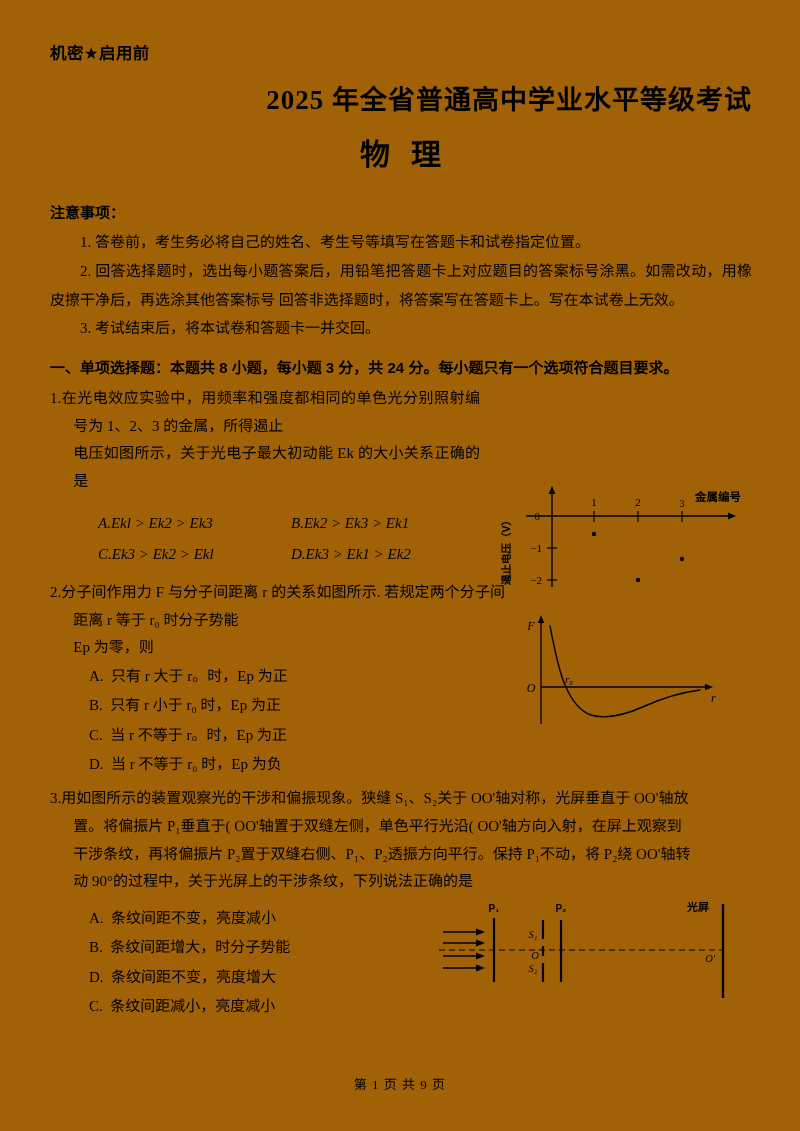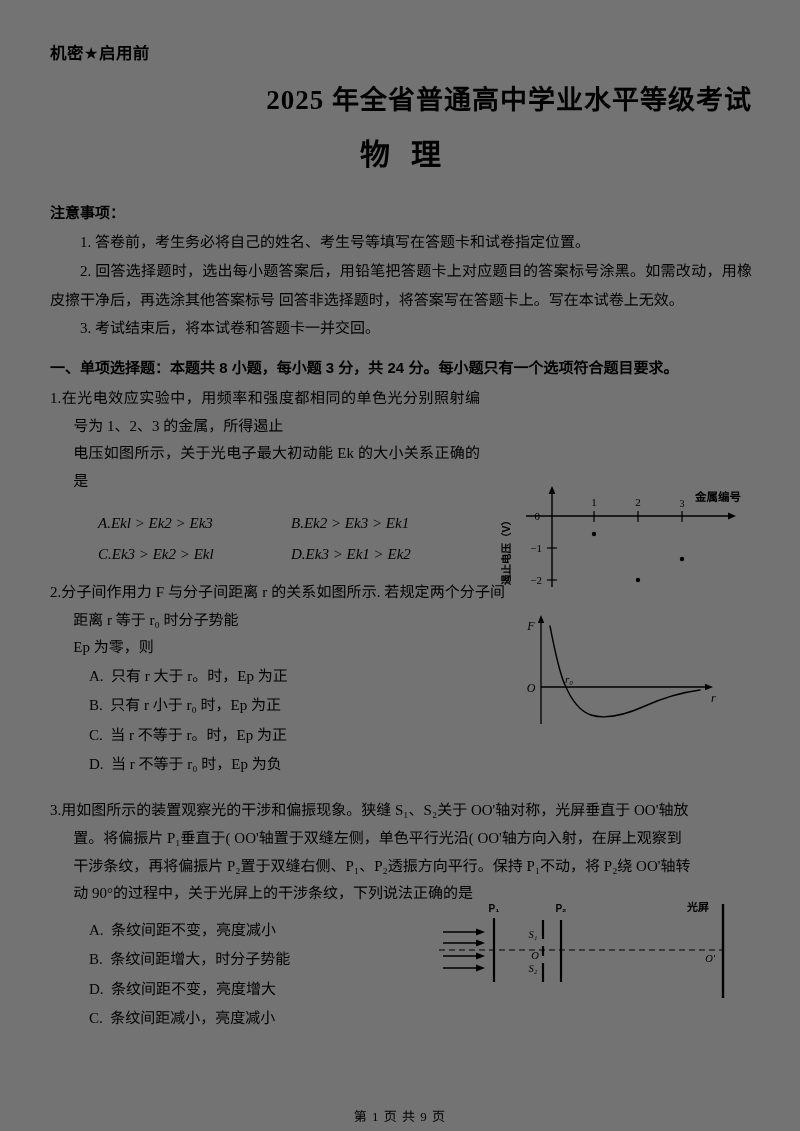--- a/index.html
+++ b/index.html
@@ -10,21 +10,21 @@
   }
   body {
     font-family: "Liberation Serif", "DejaVu Serif", serif;
     color: #000000;
   }
   .page {
     position: relative;
     width: 800px;
     height: 1131px;
     margin: 0 auto;
-    background: #737373;
+    background: #a16207;
     overflow: hidden;
     box-sizing: border-box;
     padding: 44px 48px 0 50px;
   }
 
   
   .confidential {
     font-family: "Liberation Sans", "DejaVu Sans", sans-serif;
     font-weight: bold;
     font-size: 16.5px;
@@ -104,21 +104,21 @@
   .figure { position: absolute; }
   #fig-photoelectric { left: 490px; top: 484px; }
   #fig-force-curve  { left: 495px; top: 612px; }
   #fig-interference { left: 437px; top: 898px; }
 
   
   .footer {
     position: absolute;
     left: 0;
     right: 0;
-    bottom: 6px;
+    bottom: 38px;
     text-align: center;
     font-size: 13px;
     letter-spacing: 1px;
   }
 </style>
 </head>
 <body>
 
 <div class="page">
 
@@ -156,21 +156,21 @@
     <div class="q-body-mid">
       <p class="q-text hang"><span>2.</span><span>分子间作用力 F 与分子间距离 r 的关系如图所示. 若规定两个分子间距离 r 等于 r₀ 时分子势能</span></p>
       <p class="q-text q-cont">Ep 为零，则</p>
     </div>
     <div class="opt-row"><span>A.</span>&nbsp;&nbsp;<span>只有 r 大于 r。时，Ep 为正</span></div>
     <div class="opt-row"><span>B.</span>&nbsp;&nbsp;<span>只有 r 小于 r₀ 时，Ep 为正</span></div>
     <div class="opt-row"><span>C.</span>&nbsp;&nbsp;<span>当 r 不等于 r。时，Ep 为正</span></div>
     <div class="opt-row"><span>D.</span>&nbsp;&nbsp;<span>当 r 不等于 r₀ 时，Ep 为负</span></div>
   </div>
 
-  <div class="question" style="margin-top:18px">
+  <div class="question" style="margin-top:6px">
     <p class="q-text hang"><span>3.</span><span>用如图所示的装置观察光的干涉和偏振现象。狭缝 S₁、S₂关于 OO'轴对称，光屏垂直于 OO'轴放</span></p>
     <p class="q-text q-cont">置。将偏振片 P₁垂直于( OO'轴置于双缝左侧，单色平行光沿( OO'轴方向入射，在屏上观察到</p>
     <p class="q-text q-cont">干涉条纹，再将偏振片 P₂置于双缝右侧、P₁、P₂透振方向平行。保持 P₁不动，将 P₂绕 OO'轴转</p>
     <p class="q-text q-cont">动 90°的过程中，关于光屏上的干涉条纹，下列说法正确的是</p>
     <div class="opt-row" style="margin-top:8px"><span>A.</span>&nbsp;&nbsp;<span>条纹间距不变，亮度减小</span></div>
     <div class="opt-row"><span>B.</span>&nbsp;&nbsp;<span>条纹间距增大，时分子势能</span></div>
     <div class="opt-row"><span>D.</span>&nbsp;&nbsp;<span>条纹间距不变，亮度增大</span></div>
     <div class="opt-row"><span>C.</span>&nbsp;&nbsp;<span>条纹间距减小，亮度减小</span></div>
   </div>
 

